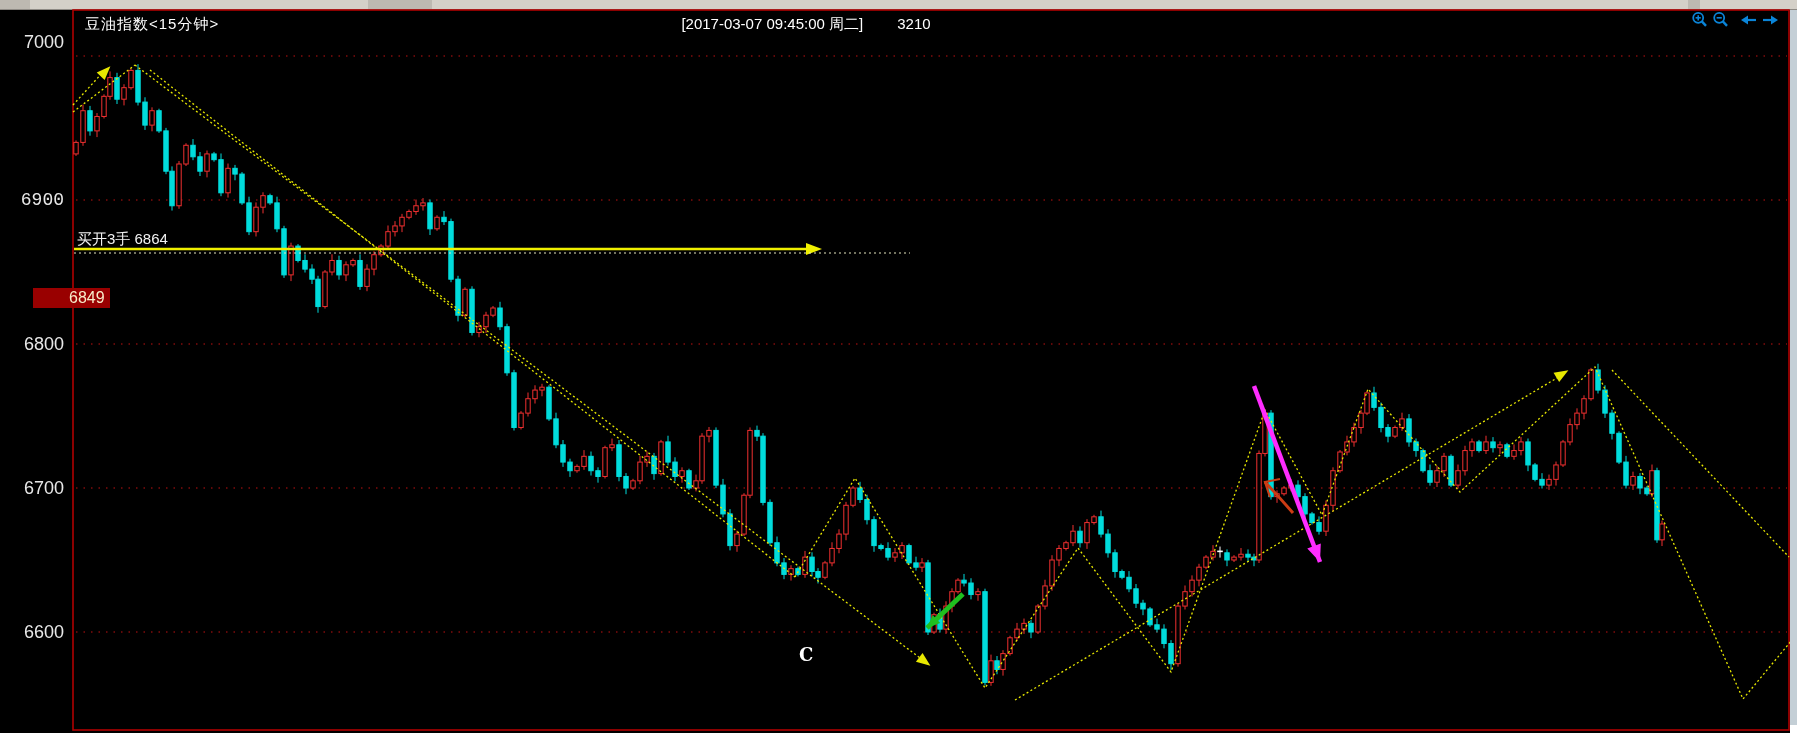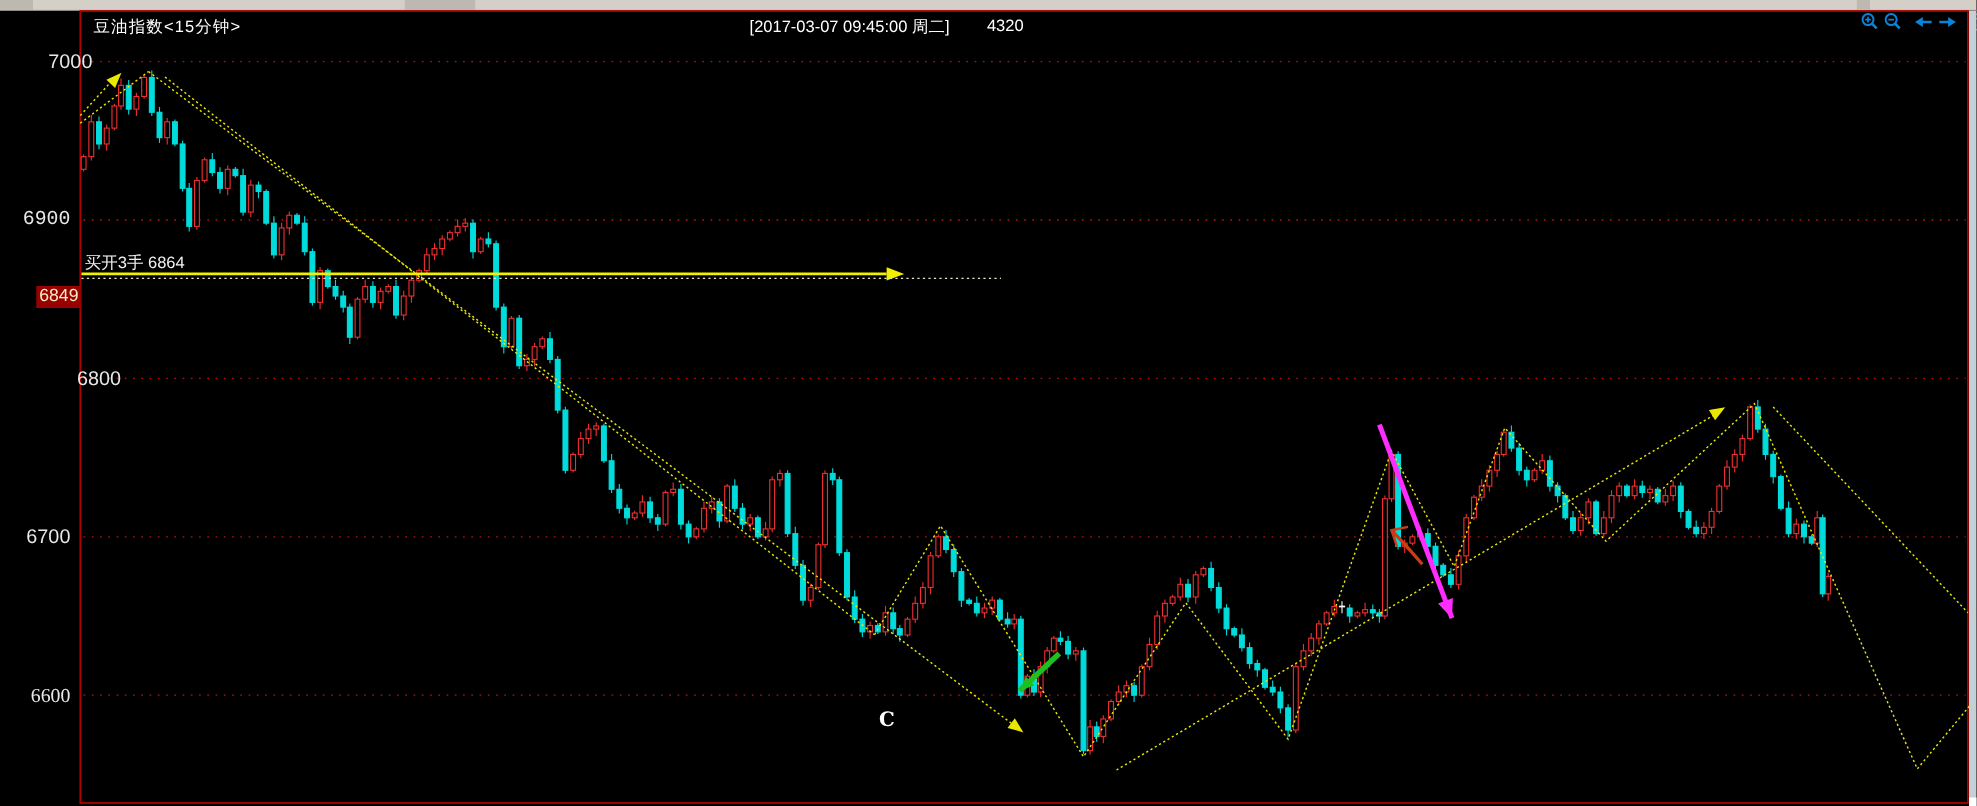--- a/index.html
+++ b/index.html
@@ -15,22 +15,22 @@
   #chart{position:absolute;left:0;top:0;}
   
   #title{position:absolute;left:85px;top:15px;color:#ffffff;font-size:15px;letter-spacing:1px;}
   #centerinfo{position:absolute;left:590px;top:15px;width:432px;display:flex;justify-content:center;gap:34px;color:#ffffff;font-size:15px;text-align:right;}
   
   #icons{position:absolute;left:1691px;top:11px;display:flex;align-items:center;gap:3px;}
   #icons .ico{width:18px;height:18px;display:block;}
   #icons .sp{width:4px;}
   
   .ytick{position:absolute;left:0;width:64px;text-align:right;color:#e8e8e8;font-size:18px;line-height:20px;}
-  #badge{position:absolute;left:33px;top:260px;width:41px;height:20px;background:#990000;color:#f8ecca;
-         font-size:16px;text-align:center;line-height:20px;}
+  #badge{position:absolute;left:33px;top:288px;width:41px;height:20px;background:#990000;color:#f8ecca;
+         font-size:16px;line-height:20px;padding-left:36px;}
   #orderlabel{position:absolute;left:77px;top:230px;color:#f2f2f2;font-size:15px;}
   #wavelabel{position:absolute;left:799px;top:644px;color:#ffffff;font-size:18px;font-family:"DejaVu Serif",serif;font-weight:bold;}
 </style>
 </head>
 <body>
 
 <div id="stage">
 
   <div id="topstrip">
       <div class="strip-seg" style="left: 0px; width: 30px;"></div>
@@ -527,21 +527,21 @@
       <line x1="1254" y1="386" x2="1320" y2="562" stroke="#ff2cff" stroke-width="4.5"></line>
       <polygon points="1320,562 1307.265923185061,548.6192708468024 1320.7958798009338,543.5455371158502" fill="#ff2cff"></polygon>
       <path d="M 1293 513 Q 1281 499 1265 482" fill="none" stroke="#cc3c14" stroke-width="3"></path>
       <path d="M 1280 479 L 1265 482 L 1270 497" fill="none" stroke="#cc3c14" stroke-width="2.2"></path>
     </svg>
 
   <div id="title">豆油指数&lt;15分钟&gt;</div>
 
   <div id="centerinfo">
     <span>[2017-03-07  09:45:00 周二]</span>
-    <span>4320</span>
+    <span>3210</span>
   </div>
 
   <div id="icons">
     <svg class="ico" viewBox="0 0 18 18">
       <circle cx="7.2" cy="6.8" r="5" fill="none" stroke="#0a84d8" stroke-width="1.8"></circle>
       <line x1="10.8" y1="10.4" x2="15" y2="14.8" stroke="#0a84d8" stroke-width="2.4"></line>
       <line x1="4.6" y1="6.8" x2="9.8" y2="6.8" stroke="#0a84d8" stroke-width="1.6"></line>
       <line x1="7.2" y1="4.2" x2="7.2" y2="9.4" stroke="#0a84d8" stroke-width="1.6"></line>
     </svg>
     <svg class="ico" viewBox="0 0 18 18">
@@ -559,25 +559,25 @@
       <polygon points="17,9 10,4.5 10,13.5" fill="#0a84d8"></polygon>
     </svg>
     <span class="sp"></span>
     <svg class="ico" viewBox="0 0 18 18">
       <rect x="6" y="2" width="10" height="10" fill="none" stroke="#8fa8b8" stroke-width="1.6"></rect>
       <rect x="2" y="6" width="10" height="10" fill="#000" stroke="#8fa8b8" stroke-width="1.6"></rect>
     </svg>
   </div>
 
   <div id="yticks">
-      <div class="ytick" style="top: 46px; margin-left: 20px;">7000</div>
+      <div class="ytick" style="top: 32px;">7000</div>
       <div class="ytick" style="top: 190px; font-family: Liberation Mono, monospace;">6900</div>
-      <div class="ytick" style="top: 334px; padding-left: 46px;">6800</div>
+      <div class="ytick" style="top: 334px;">6800</div>
       <div class="ytick" style="top: 478px;">6700</div>
-      <div class="ytick" style="top: 622px; font-family: Liberation Serif, serif;">6600</div>
+      <div class="ytick" style="top: 622px;">6600</div>
     </div>
 
   <div id="badge">6849</div>
 
   <div id="orderlabel">买开3手 6864</div>
 
   <div id="wavelabel">C</div>
 
   <div id="rightstrip">
     <div class="thumb"></div>

